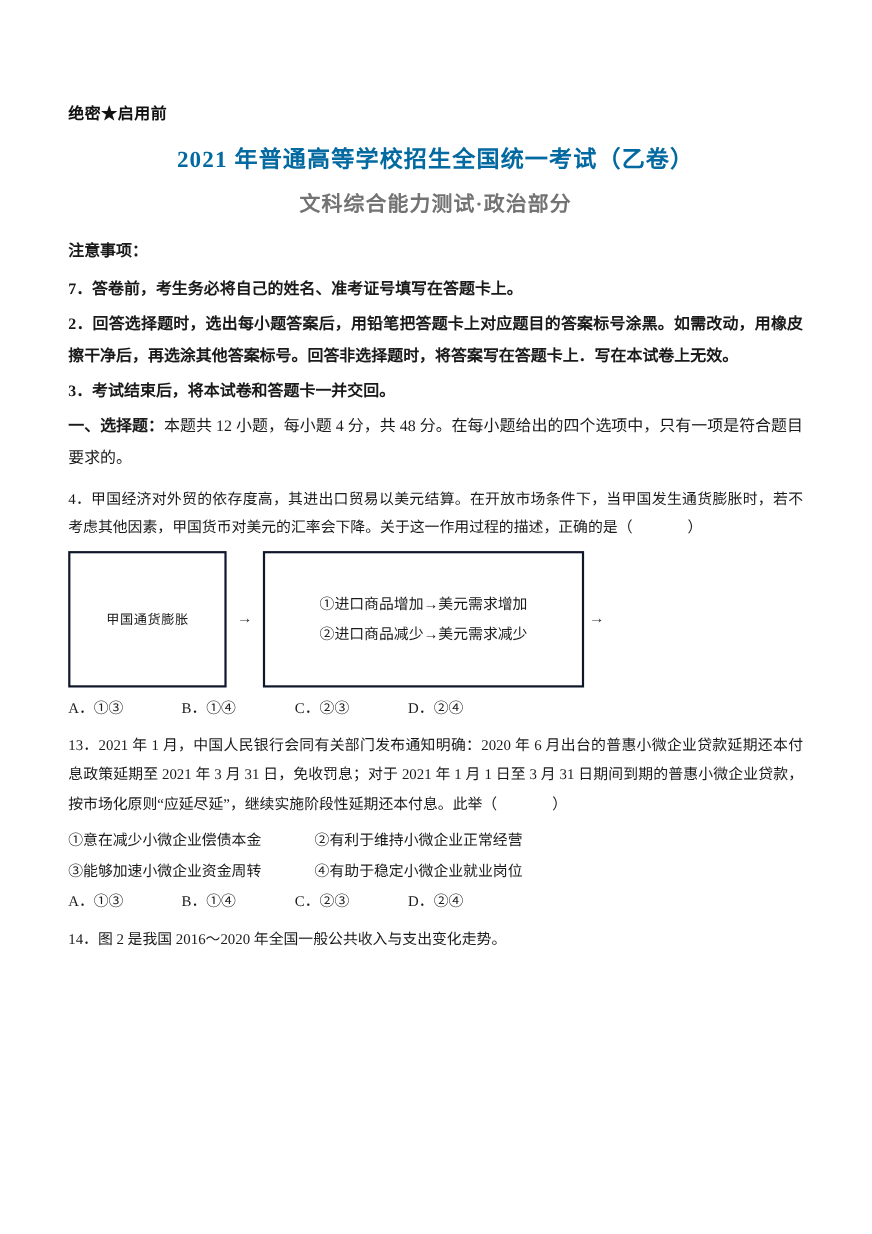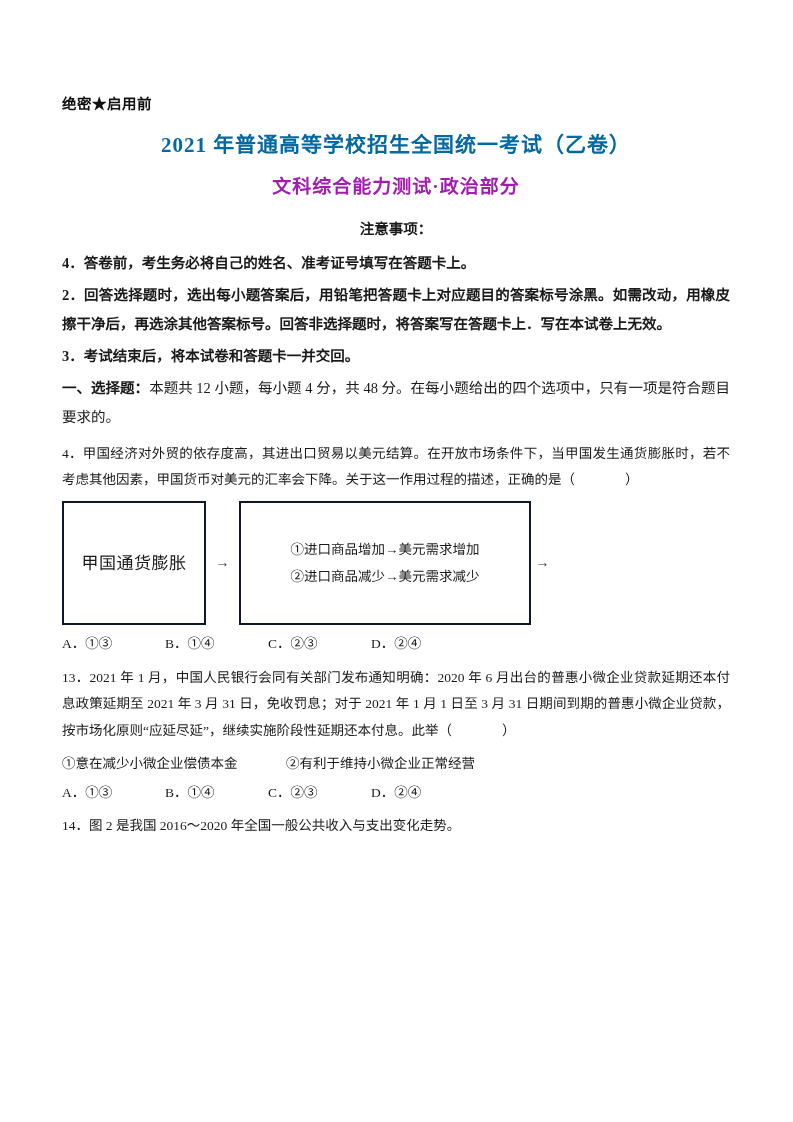--- a/index.html
+++ b/index.html
@@ -48,30 +48,29 @@
     margin: 0 0 12px 0;
     color: #0369a1;
   }
   .title-sub {
     text-align: center;
     font-size: 19px;
     font-weight: 700;
     letter-spacing: 1px;
     line-height: 1.5;
     margin: 0 0 16px 0;
-    color: #a21caf;
+    color: #737373;
   }
 
   
   .notice-head {
     font-size: 14.5px;
     font-weight: 700;
     line-height: 1.55;
     margin: 0 0 9px 0;
-    text-align: center;
   }
   .notice-item {
     font-size: 14.5px;
     font-weight: 700;
     line-height: 1.95;
     margin: 0 0 4px 0;
     text-align: justify;
     text-justify: inter-ideograph;
   }
 
@@ -114,21 +113,21 @@
   .flow-box-1 { width: 144px; }
   .flow-box-3 { width: 176px; }
   .flow-box-2 {
     width: 292px;
     flex-direction: column;
     justify-content: center;
     align-items: center;
     padding: 6px 0;
   }
   .flow-label {
-    font-size: 17px;
+    font-size: 12px;
     line-height: 1.5;
     letter-spacing: 0.5px;
   }
   .flow-line {
     font-size: 13.5px;
     line-height: 2.05;
     white-space: nowrap;
   }
   .flow-arrow {
     display: flex;
@@ -180,21 +179,21 @@
 
 <div class="page">
   <div class="sheet">
 
     <div class="secrecy">绝密★启用前</div>
 
     <h1 class="title-main">2021 年普通高等学校招生全国统一考试（乙卷）</h1>
     <h2 class="title-sub">文科综合能力测试·政治部分</h2>
 
     <div class="notice-head">注意事项：</div>
-    <p class="notice-item">4．答卷前，考生务必将自己的姓名、准考证号填写在答题卡上。</p>
+    <p class="notice-item">7．答卷前，考生务必将自己的姓名、准考证号填写在答题卡上。</p>
     <p class="notice-item">2．回答选择题时，选出每小题答案后，用铅笔把答题卡上对应题目的答案标号涂黑。如需改动，用橡皮擦干净后，再选涂其他答案标号。回答非选择题时，将答案写在答题卡上．写在本试卷上无效。</p>
     <p class="notice-item">3．考试结束后，将本试卷和答题卡一并交回。</p>
 
     <p class="section-line"><b>一、选择题：</b><span>本题共 12 小题，每小题 4 分，共 48 分。在每小题给出的四个选项中，只有一项是符合题目要求的。</span></p>
 
     <div>
       <p class="question"><span class="q-num">4．</span><span>甲国经济对外贸的依存度高，其进出口贸易以美元结算。在开放市场条件下，当甲国发生通货膨胀时，若不考虑其他因素，甲国货币对美元的汇率会下降。关于这一作用过程的描述，正确的是（</span><span class="blank-paren">&nbsp;&nbsp;</span><span>）</span></p>
 
       <div class="flow">
         <div class="flow-box flow-box-1">
@@ -208,20 +207,21 @@
         <div class="flow-arrow flow-arrow-2">→</div>
       </div>
 
       <p class="options-row"><span class="opt">A．①③</span><span class="opt">B．①④</span><span class="opt">C．②③</span><span class="opt">D．②④</span></p>
     </div>
 
     <div>
       <p class="question"><span class="q-num">13．</span><span>2021 年 1 月，中国人民银行会同有关部门发布通知明确：2020 年 6 月出台的普惠小微企业贷款延期还本付息政策延期至 2021 年 3 月 31 日，免收罚息；对于 2021 年 1 月 1 日至 3 月 31 日期间到期的普惠小微企业贷款，按市场化原则“应延尽延”，继续实施阶段性延期还本付息。此举（</span><span class="blank-paren">&nbsp;&nbsp;</span><span>）</span></p>
 
       <p class="stem-row"><span class="stem">①意在减少小微企业偿债本金</span><span>②有利于维持小微企业正常经营</span></p>
+      <p class="stem-row"><span class="stem">③能够加速小微企业资金周转</span><span>④有助于稳定小微企业就业岗位</span></p>
 
       <p class="options-row"><span class="opt">A．①③</span><span class="opt">B．①④</span><span class="opt">C．②③</span><span class="opt">D．②④</span></p>
     </div>
 
     <div>
       <p class="question"><span class="q-num">14．</span><span>图 2 是我国 2016～2020 年全国一般公共收入与支出变化走势。</span></p>
     </div>
 
   </div>
 

